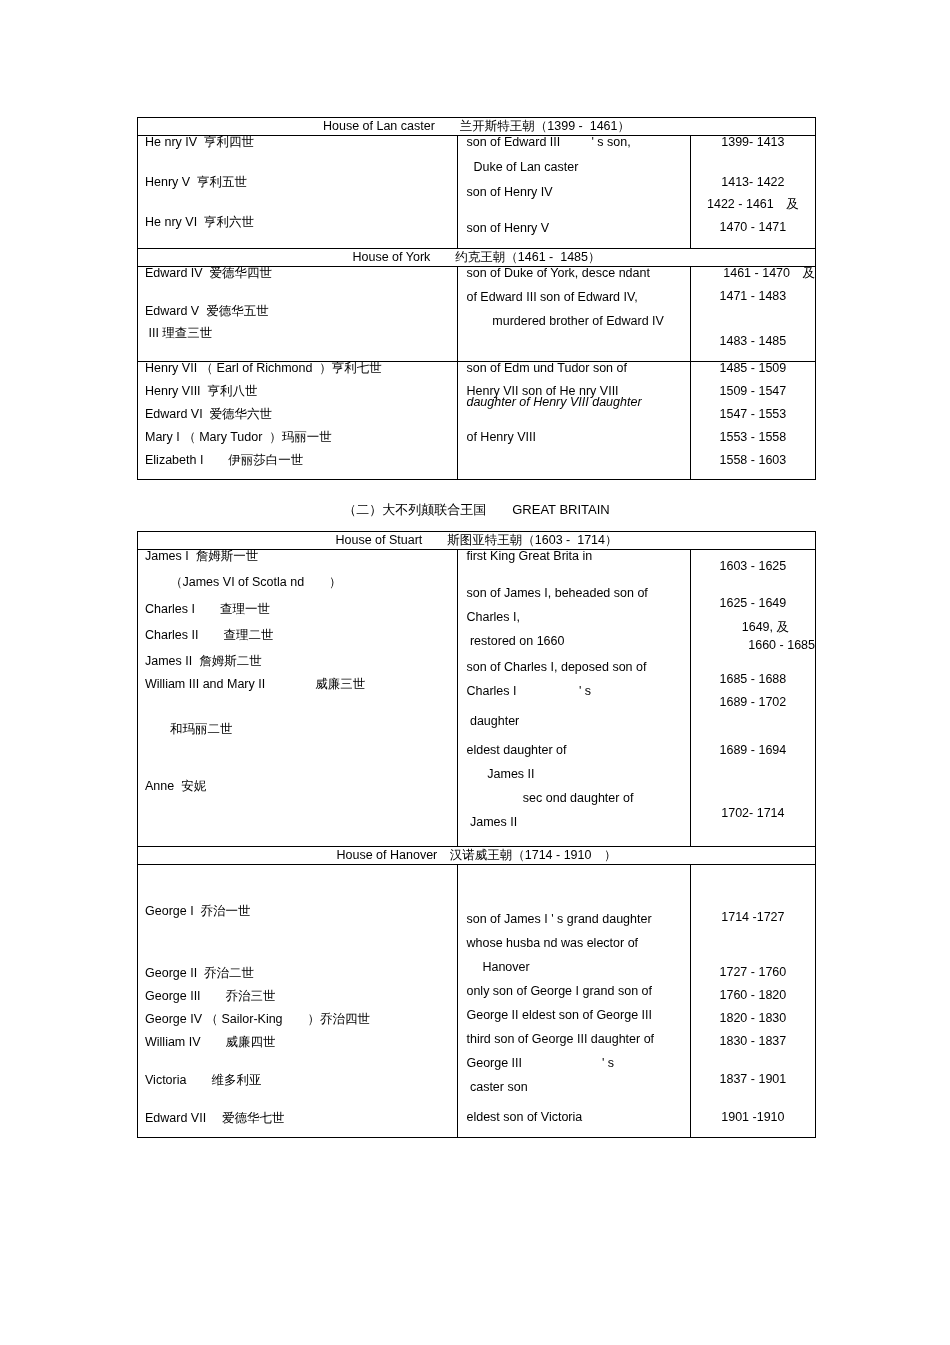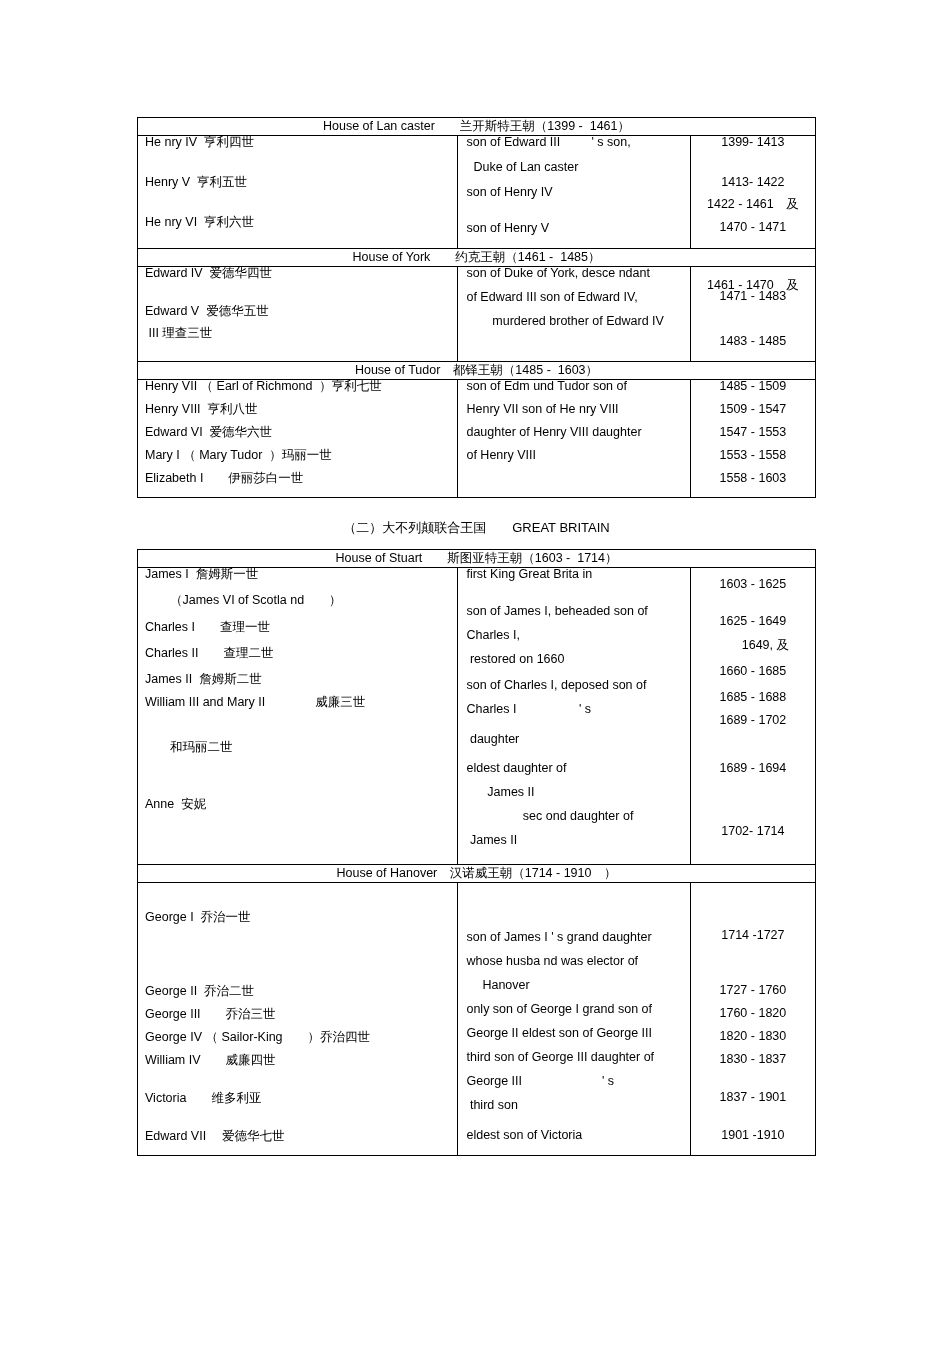--- a/index.html
+++ b/index.html
@@ -133,45 +133,42 @@
         </td>
         <td class="desc">
           <div class="stack" style="height:94px;">
             <span class="ln" style="top:0px;">son of Duke of York, desce ndant</span>
             <span class="ln" style="top:24px;">of Edward III son of Edward IV,</span>
             <span class="ln" style="top:48px;text-align:center;">murdered brother of Edward IV</span>
           </div>
         </td>
         <td class="years">
           <div class="stack" style="height:94px;">
-            <span class="ln" style="top:12px;">1461 - 1470　及</span>
+            <span class="ln" style="top:0px;text-align:right;">1461 - 1470　及</span>
             <span class="ln" style="top:23px;">1471 - 1483</span>
             <span class="ln" style="top:68px;">1483 - 1485</span>
           </div>
         </td>
       </tr>
 
-      <tr>
-        <td class="house-head" colspan="3">House of Tudor　都铎王朝（1485 -  1603）</td>
-      </tr>
       <tr>
         <td class="names">
           <div class="stack" style="height:117px;">
             <span class="ln" style="top:0px;">Henry VII （ Earl of Richmond  ）亨利七世</span>
             <span class="ln" style="top:23px;">Henry VIII  亨利八世</span>
             <span class="ln" style="top:46px;">Edward VI  爱德华六世</span>
             <span class="ln" style="top:69px;">Mary I （ Mary Tudor  ）玛丽一世</span>
             <span class="ln" style="top:92px;">Elizabeth I　　伊丽莎白一世</span>
           </div>
         </td>
         <td class="desc">
           <div class="stack" style="height:117px;">
             <span class="ln" style="top:0px;">son of Edm und Tudor son of</span>
             <span class="ln" style="top:23px;">Henry VII son of He nry VIII</span>
-            <span class="ln" style="top:46px;">daughter of Henry VIII daughter</span>
+            <span class="ln" style="top:34px;font-style:italic;">daughter of Henry VIII daughter</span>
             <span class="ln" style="top:69px;">of Henry VIII</span>
           </div>
         </td>
         <td class="years">
           <div class="stack" style="height:117px;">
             <span class="ln" style="top:0px;">1485 - 1509</span>
             <span class="ln" style="top:23px;">1509 - 1547</span>
             <span class="ln" style="top:46px;">1547 - 1553</span>
             <span class="ln" style="top:69px;">1553 - 1558</span>
             <span class="ln" style="top:92px;">1558 - 1603</span>
@@ -221,54 +218,54 @@
             <span class="ln" style="top:218px;">      James II</span>
             <span class="ln" style="top:242px;text-align:center;">sec ond daughter of</span>
             <span class="ln" style="top:266px;"> James II</span>
           </div>
         </td>
         <td class="years">
           <div class="stack" style="height:296px;">
             <span class="ln" style="top:10px;">1603 - 1625</span>
             <span class="ln" style="top:47px;">1625 - 1649</span>
             <span class="ln" style="top:71px;">　　1649, 及</span>
-            <span class="ln" style="top:97px;">1660 - 1685</span>
+            <span class="ln" style="top:89px;text-align:right;">1660 - 1685</span>
             <span class="ln" style="top:123px;">1685 - 1688</span>
             <span class="ln" style="top:146px;">1689 - 1702</span>
             <span class="ln" style="top:194px;">1689 - 1694</span>
             <span class="ln" style="top:257px;">1702- 1714</span>
           </div>
         </td>
       </tr>
 
       <tr>
         <td class="house-head" colspan="3">House of Hanover　汉诺威王朝（1714 - 1910　）</td>
       </tr>
       <tr>
         <td class="names">
           <div class="stack" style="height:272px;">
-            <span class="ln" style="top:28px;">George I  乔治一世</span>
+            <span class="ln" style="top:40px;">George I  乔治一世</span>
             <span class="ln" style="top:102px;">George II  乔治二世</span>
             <span class="ln" style="top:125px;">George III　　乔治三世</span>
             <span class="ln" style="top:148px;">George IV （ Sailor-King　　）乔治四世</span>
             <span class="ln" style="top:171px;">William IV　　威廉四世</span>
             <span class="ln" style="top:209px;">Victoria　　维多利亚</span>
             <span class="ln" style="top:247px;">Edward VII　 爱德华七世</span>
           </div>
         </td>
         <td class="desc">
           <div class="stack" style="height:272px;">
             <span class="ln" style="top:48px;">son of James I ' s grand daughter</span>
             <span class="ln" style="top:72px;">whose husba nd was elector of</span>
             <span class="ln" style="top:96px;">　 Hanover</span>
             <span class="ln" style="top:120px;">only son of George I grand son of</span>
             <span class="ln" style="top:144px;">George II eldest son of George III</span>
             <span class="ln" style="top:168px;">third son of George III daughter of</span>
             <span class="ln" style="top:192px;">George III                       ' s</span>
-            <span class="ln" style="top:216px;"> third son</span>
+            <span class="ln" style="top:216px;"> caster son</span>
             <span class="ln" style="top:246px;">eldest son of Victoria</span>
           </div>
         </td>
         <td class="years">
           <div class="stack" style="height:272px;">
             <span class="ln" style="top:46px;">1714 -1727</span>
             <span class="ln" style="top:101px;">1727 - 1760</span>
             <span class="ln" style="top:124px;">1760 - 1820</span>
             <span class="ln" style="top:147px;">1820 - 1830</span>
             <span class="ln" style="top:170px;">1830 - 1837</span>

